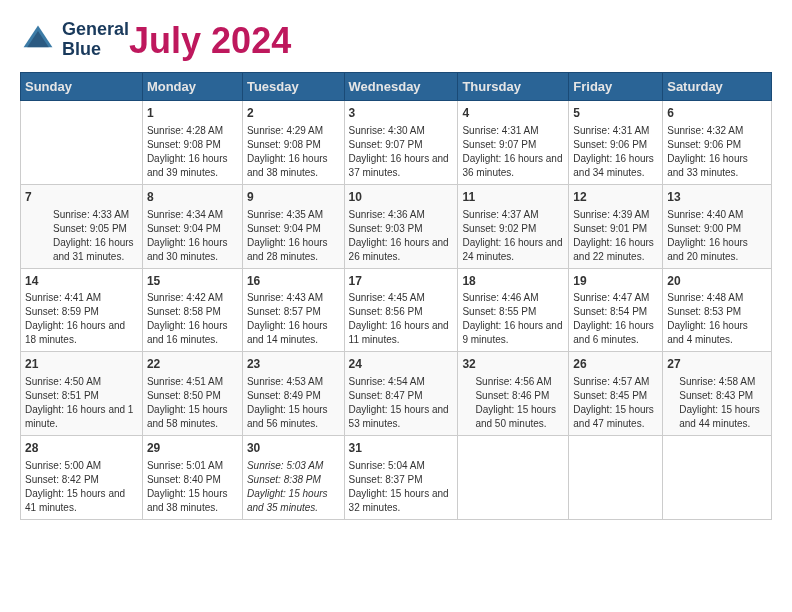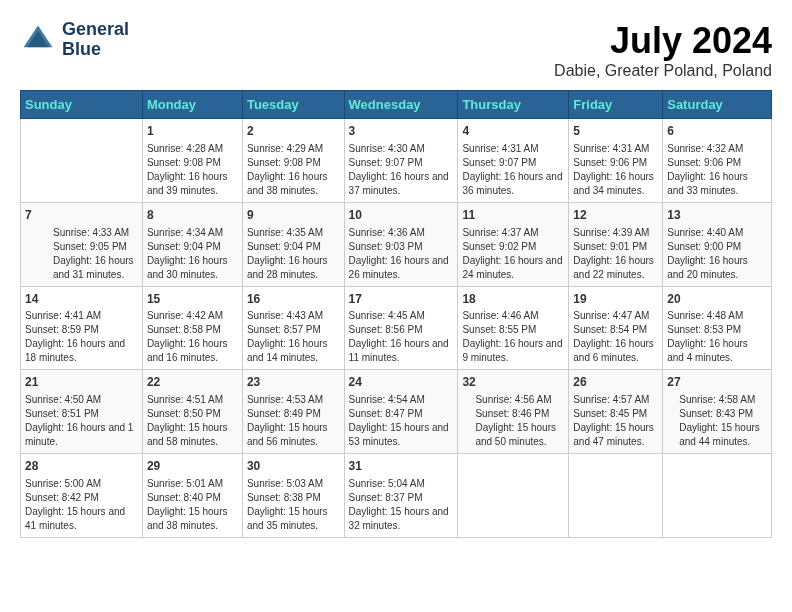--- a/index.html
+++ b/index.html
@@ -5,21 +5,20 @@
     * { box-sizing: border-box; margin: 0; padding: 0; }
     body {
       font-family: Arial, sans-serif;
       background: #fff;
       width: 792px;
       min-height: 612px;
       padding: 20px;
     }
     .header-section {
       display: flex;
-      justify-content: space-between;
       align-items: flex-start;
       margin-bottom: 10px;
     }
     .logo {
       display: flex;
       align-items: center;
       gap: 6px;
     }
     .logo-text {
       font-size: 18px;
@@ -30,34 +29,34 @@
     .logo-icon {
       width: 36px;
       height: 36px;
     }
     .title-section {
       text-align: right;
     }
     .month-title {
       font-size: 36px;
       font-weight: bold;
-      color: #000000;
+      color: #be185d;
     }
     .location-title {
       font-size: 16px;
       color: #333;
     }
     table {
       width: 100%;
       border-collapse: collapse;
       font-size: 11px;
     }
     thead tr th {
       background-color: #2a6496;
-      color: #5eead4;
+      color: #e5e5e5;
       padding: 6px 4px;
       text-align: left;
       font-size: 13px;
       font-weight: bold;
       border: 1px solid #1a4a76;
     }
     tbody tr td {
       border: 1px solid #ccc;
       vertical-align: top;
       padding: 4px;
@@ -91,21 +90,20 @@
       <polygon points="20,4 36,28 4,28" fill="#1a6496" opacity="0.85"></polygon>
       <polygon points="20,10 32,28 8,28" fill="#1a3a5c" opacity="0.5"></polygon>
     </svg>
     <div class="logo-text">
       <div>General</div>
       <div>Blue</div>
     </div>
   </div>
   <div class="title-section">
     <div class="month-title">July 2024</div>
-    <div class="location-title">Dabie, Greater Poland, Poland</div>
   </div>
 </div>
 
 <table>
   <thead>
     <tr>
       <th>Sunday</th>
       <th>Monday</th>
       <th>Tuesday</th>
       <th>Wednesday</th>
@@ -294,21 +292,21 @@
 Daylight: 15 hours and 41 minutes.</div>
         </td>
         <td>
           <span class="day-number">29</span>
           <div class="cell-content" style="white-space: pre-line;">Sunrise: 5:01 AM
 Sunset: 8:40 PM
 Daylight: 15 hours and 38 minutes.</div>
         </td>
         <td>
           <span class="day-number">30</span>
-          <div class="cell-content" style="white-space: pre-line;">Sunrise: 5:03 AM
+          <div class="cell-content" style="white-space: pre-line; font-style: italic;">Sunrise: 5:03 AM
 Sunset: 8:38 PM
 Daylight: 15 hours and 35 minutes.</div>
         </td>
         <td>
           <span class="day-number">31</span>
           <div class="cell-content" style="white-space: pre-line;">Sunrise: 5:04 AM
 Sunset: 8:37 PM
 Daylight: 15 hours and 32 minutes.</div>
         </td>
         <td></td>

